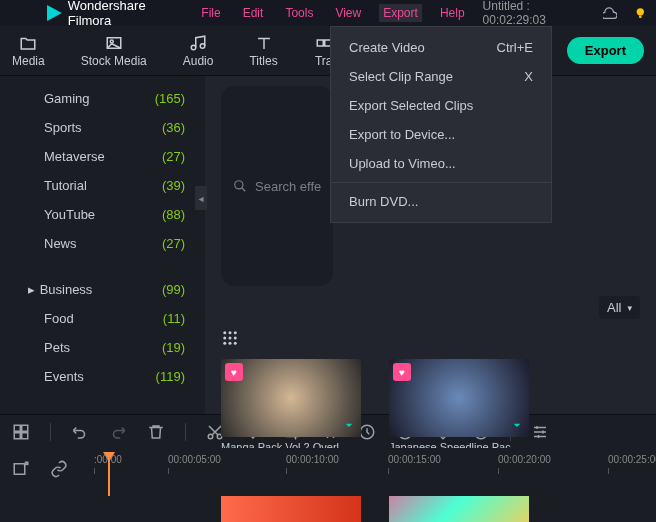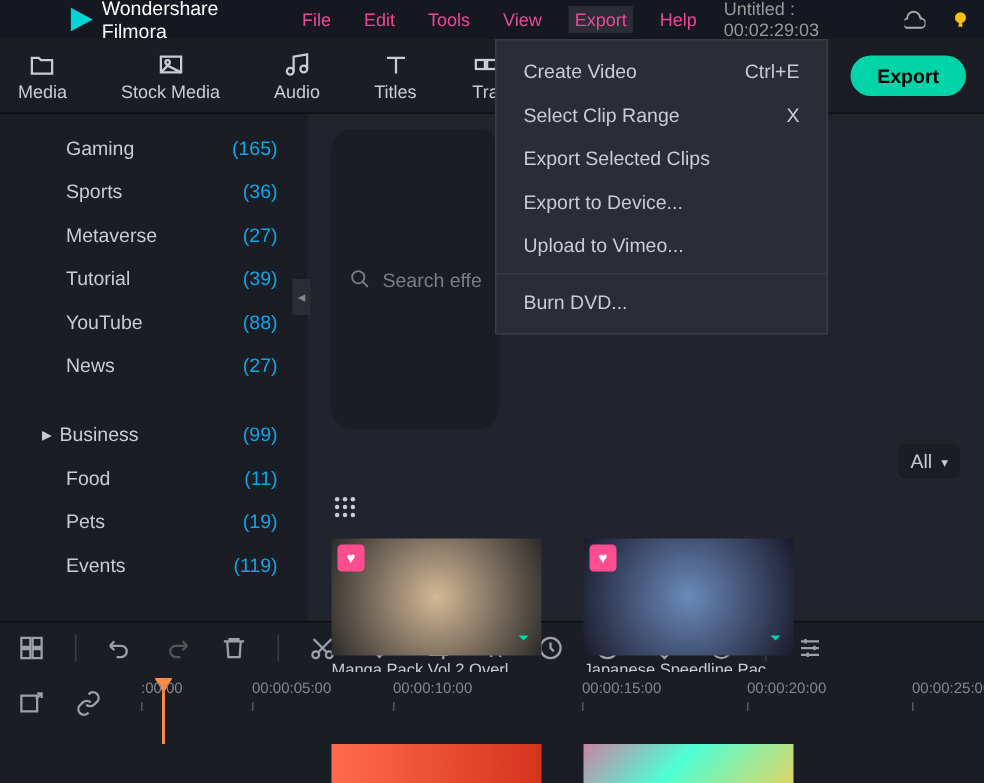--- a/index.html
+++ b/index.html
@@ -11,21 +11,21 @@
 .menu-active { background: #2a2d35; }
 .title-right { margin-left: auto; color: #999; display: flex; gap: 16px; align-items: center; }
 .cloud-icon, .bulb-icon { width: 16px; height: 16px; }
 .toolbar { height: 50px; background: #1a1d24; display: flex; align-items: center; padding: 0 12px; gap: 36px; border-bottom: 1px solid #0d0f14; }
 .tool-tab { display: flex; flex-direction: column; align-items: center; gap: 2px; font-size: 12px; color: #c8ccd4; cursor: pointer; }
 .tool-icon { width: 20px; height: 18px; }
 .export-btn { margin-left: auto; background: #00d4a8; color: #000; padding: 6px 18px; border-radius: 14px; font-weight: 600; font-size: 13px; cursor: pointer; }
 .main { display: flex; height: 338px; }
 .sidebar { width: 205px; background: #1a1d24; overflow-y: auto; padding: 8px 0; }
 .side-item { display: flex; justify-content: space-between; padding: 7px 20px 7px 44px; font-size: 13px; cursor: pointer; }
-.side-item .cnt { color: #0ea5e9; }
+.side-item .cnt { color: #84cc16; }
 .side-item.expand { padding-left: 28px; margin-top: 17px; }
 .caret { width: 8px; display: inline-block; }
 .content { flex: 1; background: #21242c; position: relative; padding: 10px 16px; }
 .search-row { display: flex; align-items: flex-start; gap: 10px; margin-bottom: 12px; flex-direction: column; }
 .search-box { display: flex; align-items: center; gap: 8px; background: #1a1d24; border-radius: 14px; padding: 5px 12px; color: #7a7e86; flex: 0 0 200px; }
 .all-drop { margin-left: auto; display: flex; align-items: center; gap: 6px; padding: 4px 8px; background: #1a1d24; border-radius: 4px; }
 .grid-icon { width: 18px; height: 18px; }
 .thumb-row { display: flex; gap: 28px; margin-bottom: 10px; }
 .thumb { width: 140px; }
 .thumb-img { width: 140px; height: 78px; background: #333; border-radius: 2px; position: relative; }
@@ -303,18 +303,18 @@
       <rect x="3" y="5" width="14" height="14"></rect>
       <path d="M17 3h4v4M21 3l-5 5"></path>
     </svg>
   <svg class="tl-icon" viewBox="0 0 24 24" fill="none" stroke="currentColor" stroke-width="2">
       <path d="M10 13a5 5 0 0 0 7 0l3-3a5 5 0 0 0-7-7l-1 1M14 11a5 5 0 0 0-7 0l-3 3a5 5 0 0 0 7 7l1-1"></path>
     </svg>
   <div class="ruler">
     <div class="playhead" style="left:20px"></div>
     <span class="tick" style="left:6px">:00:00</span>
     <span class="tick" style="left:80px">00:00:05:00</span>
-    <span class="tick" style="left:174px">00:00:10:00</span>
+    <span class="tick" style="left:198px">00:00:10:00</span>
     <span class="tick" style="left:300px">00:00:15:00</span>
     <span class="tick" style="left:410px">00:00:20:00</span>
     <span class="tick" style="left:520px">00:00:25:00</span>
   </div>
 </div>
 
 </body></html>

